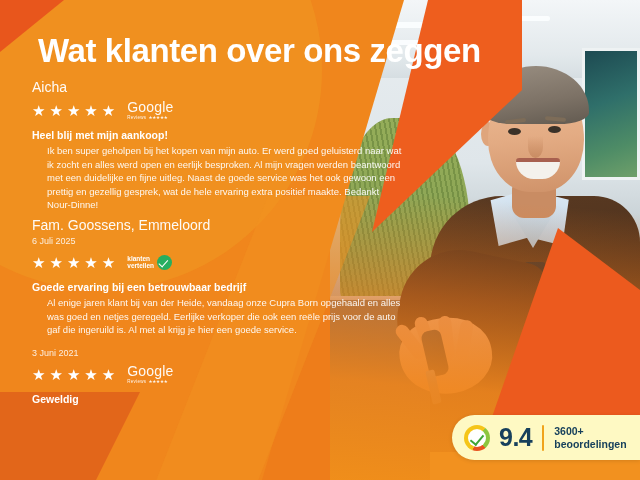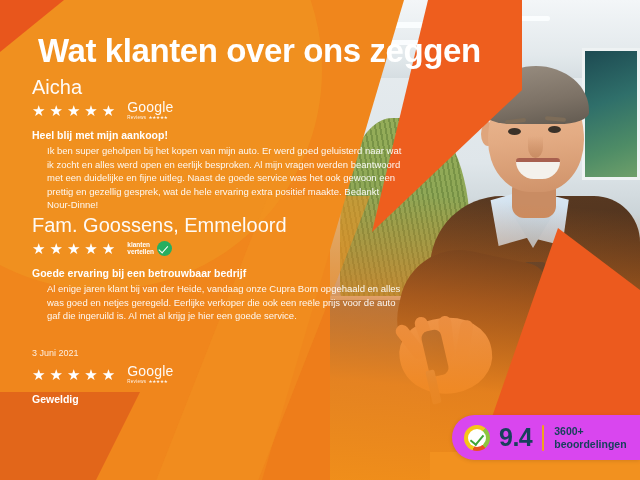--- a/index.html
+++ b/index.html
@@ -315,21 +315,21 @@
   .review {
     position: absolute;
     left: 32px;
     width: 372px;
   }
   .r1 { top: 78px; }
   .r2 { top: 216px; }
   .r3 { top: 346px; }
 
   .r-name {
-    font-size: 20px;
+    font-size: 14px;
     font-weight: 400;
     color: #FFFFFF;
     opacity: .96;
     line-height: 18px;
     white-space: nowrap;
   }
   .r-date {
     font-size: 9px;
     color: #FFFFFF;
     opacity: .85;
@@ -422,21 +422,21 @@
     opacity: .93;
     line-height: 13.6px;
     margin-left: 15px;
   }
 
   
   .score-badge {
     position: absolute;
     left: 452px; top: 415px;
     height: 45px;
-    background: #d946ef;
+    background: #fef9c3;
     border-radius: 23px 0 0 23px;
     display: flex;
     align-items: center;
     padding: 0 14px 0 12px;
     box-sizing: border-box;
     width: 188px;
     box-shadow: 0 1px 4px rgba(0,0,0,.12);
   }
   .score-icon {
     width: 26px; height: 26px;
@@ -563,20 +563,21 @@
             <span class="bg-sub-stars">★★★★★</span>
           </span>
         </div>
       </div>
       <div class="r-title">Heel blij met mijn aankoop!</div>
       <div class="r-body">Ik ben super geholpen bij het kopen van mijn auto. Er werd goed geluisterd naar wat ik zocht en alles werd open en eerlijk besproken. Al mijn vragen werden beantwoord met een duidelijke en fijne uitleg. Naast de goede service was het ook gewoon een prettig en gezellig gesprek, wat de hele ervaring extra positief maakte. Bedankt Nour-Dinne!</div>
     </div>
 
     <div class="review r2">
       <div class="r-name">Fam. Goossens, Emmeloord</div>
+      <div class="r-date">6 Juli 2025</div>
       <div class="r-rating-row">
         <div class="stars">
           <span class="star">★</span>
           <span class="star">★</span>
           <span class="star">★</span>
           <span class="star">★</span>
           <span class="star">★</span>
         </div>
         <div class="badge-kv">
           <span class="kv-text">

